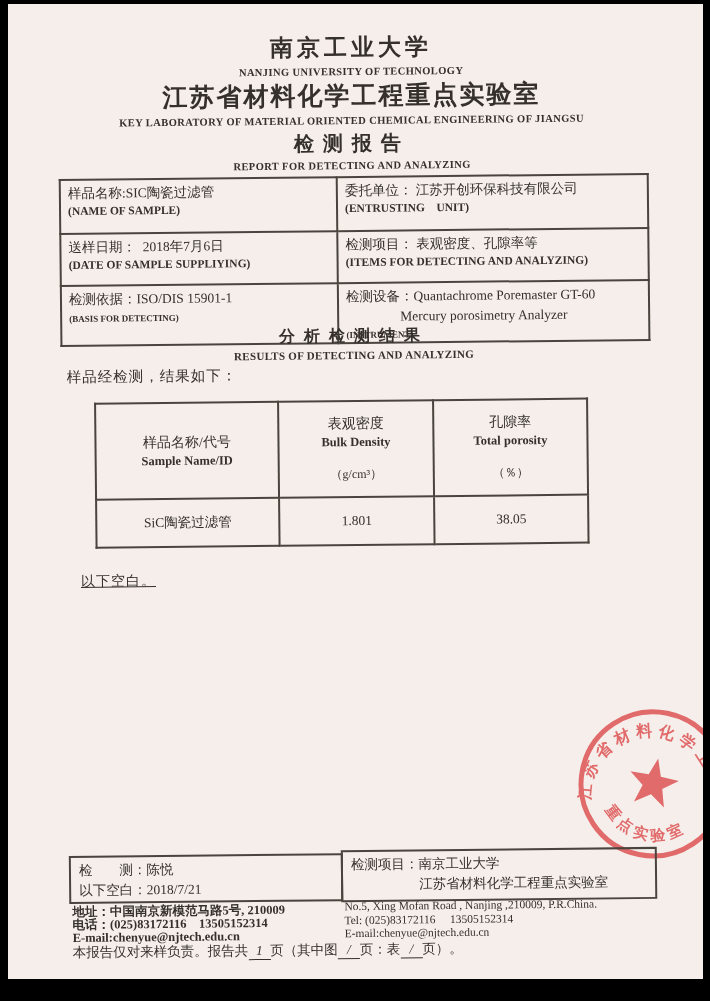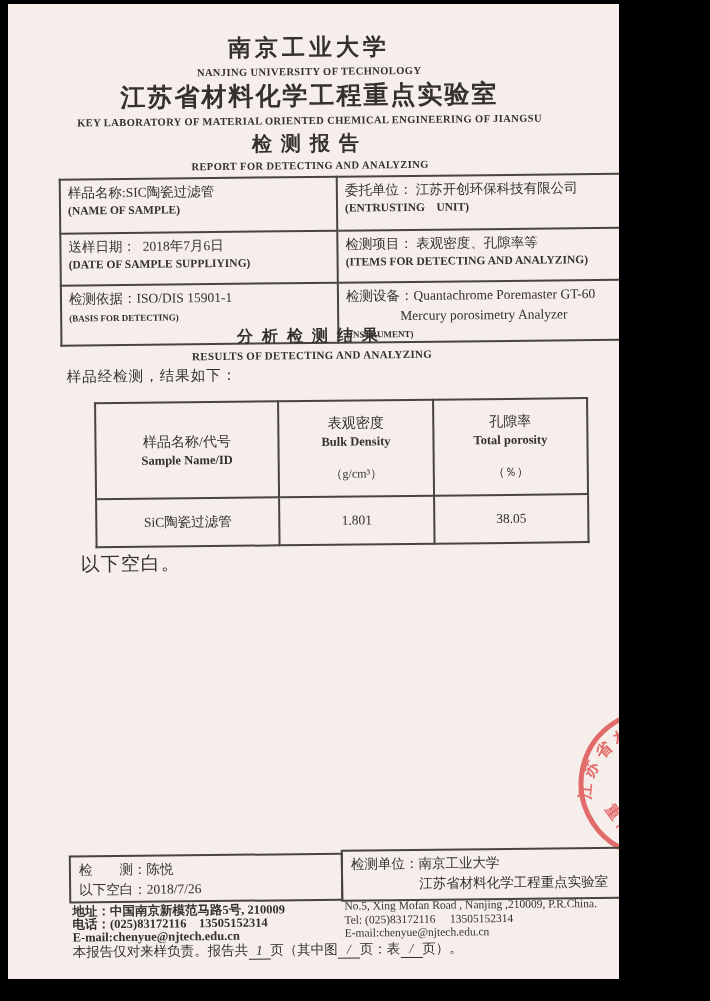--- a/index.html
+++ b/index.html
@@ -1,18 +1,18 @@
 <!DOCTYPE html>
 <html><head>
 <meta charset="utf-8">
 <style>
   html,body{margin:0;padding:0;}
   body{width:710px;height:1001px;background:#000;position:relative;overflow:hidden;
        font-family:"Liberation Serif","DejaVu Serif",serif;color:#35302c;}
-  .page{position:absolute;left:8px;top:4px;width:611px;height:975px;background:#f5eeeb;overflow:hidden;}
+  .page{position:absolute;left:8px;top:4px;width:695px;height:975px;background:#f5eeeb;overflow:hidden;}
   .doc{position:absolute;left:0;top:0;width:100%;height:100%;transform:rotate(-0.6deg);}
 
   
   .hdr{position:absolute;top:28px;left:0;width:100%;text-align:center;}
   .hdr .cn1{font-size:23px;font-weight:bold;letter-spacing:4px;}
   .hdr .en{font-size:10.5px;font-weight:bold;letter-spacing:0.4px;margin-top:3px;}
   .hdr .cn2{font-size:25px;font-weight:bold;letter-spacing:2px;margin-top:2px;}
   .hdr .cn3{font-size:20px;font-weight:bold;letter-spacing:9px;margin-top:4px;}
 
   
@@ -29,21 +29,21 @@
   .res-title .cn{font-size:16px;font-weight:bold;letter-spacing:9px;}
   .res-title .en{font-size:11px;font-weight:bold;margin-top:2px;letter-spacing:0.3px;}
   .intro{position:absolute;left:60px;top:361px;font-size:14.5px;letter-spacing:1px;}
   .res-tbl{position:absolute;left:87px;top:396px;width:492px;table-layout:fixed;}
   .res-tbl td{border:2px solid #4a443e;text-align:center;vertical-align:middle;}
   .res-tbl .hcell{height:92px;}
   .res-tbl .dcell{height:44px;font-size:13.5px;}
   .hc-cn{font-size:14px;}
   .hc-en{font-size:12.5px;font-weight:bold;margin-top:2px;}
   .hc-unit{font-size:12px;margin-top:16px;}
-  .blank-note{position:absolute;left:72px;top:545px;font-size:19px;letter-spacing:1px;}
+  .blank-note{position:absolute;left:72px;top:566px;font-size:14px;letter-spacing:1px;text-decoration:underline;}
 
   
   .stamp{position:absolute;left:557px;top:699px;width:170px;height:170px;opacity:0.82;}
 
   
   .fbox{position:absolute;border:2px solid #4a443e;padding:3px 8px;}
   .fbox-l{left:57px;top:849px;width:254px;height:38px;}
   .fbox-r{left:329px;top:846px;width:296px;height:42px;}
   .fline{font-size:13.5px;line-height:20px;white-space:pre-wrap;}
   .contact-l{position:absolute;left:60px;top:899px;}
@@ -160,24 +160,24 @@
         <textPath href="#arcTop" startOffset="6">江苏省材料化学工程</textPath>
       </text>
       <text font-size="15" font-weight="bold" fill="#dd4f4f" letter-spacing="4" font-family="Liberation Serif, DejaVu Serif, serif">
         <textPath href="#arcBot" startOffset="4">重点实验室</textPath>
       </text>
     </g>
   </svg>
 
   <div class="fbox fbox-l">
     <div class="fline"><span>检　　测：</span><span>陈悦</span></div>
-    <div class="fline"><span>以下空白：</span><span>2018/7/26</span></div>
+    <div class="fline"><span>以下空白：</span><span>2018/7/21</span></div>
   </div>
   <div class="fbox fbox-r">
-    <div class="fline"><span>检测单位：</span><span>南京工业大学</span></div>
+    <div class="fline"><span>检测项目：</span><span>南京工业大学</span></div>
     <div class="fline" style="padding-left:68px">江苏省材料化学工程重点实验室</div>
   </div>
 
   <div class="contact-l">
     <div class="c">地址：中国南京新模范马路5号, 210009</div>
     <div class="c">电话：(025)83172116    13505152314</div>
     <div class="c">E-mail:chenyue@njtech.edu.cn</div>
   </div>
   <div class="contact-r">
     <div class="c">No.5, Xing Mofan Road , Nanjing ,210009, P.R.China.</div>

